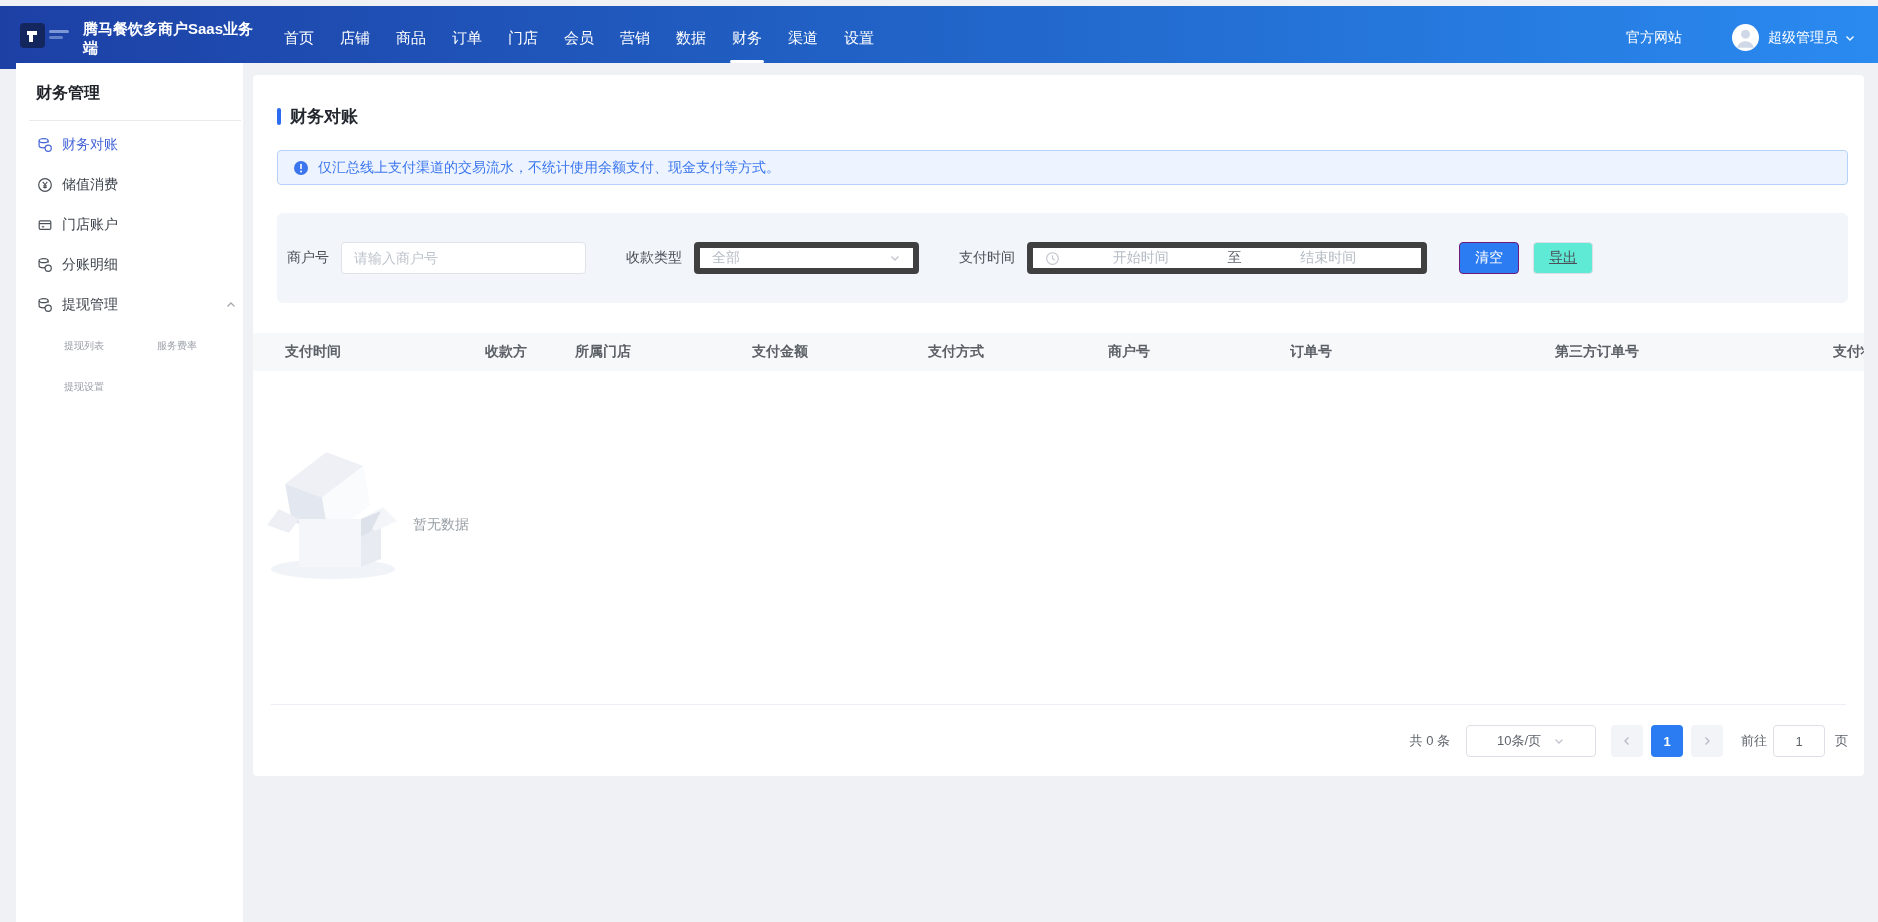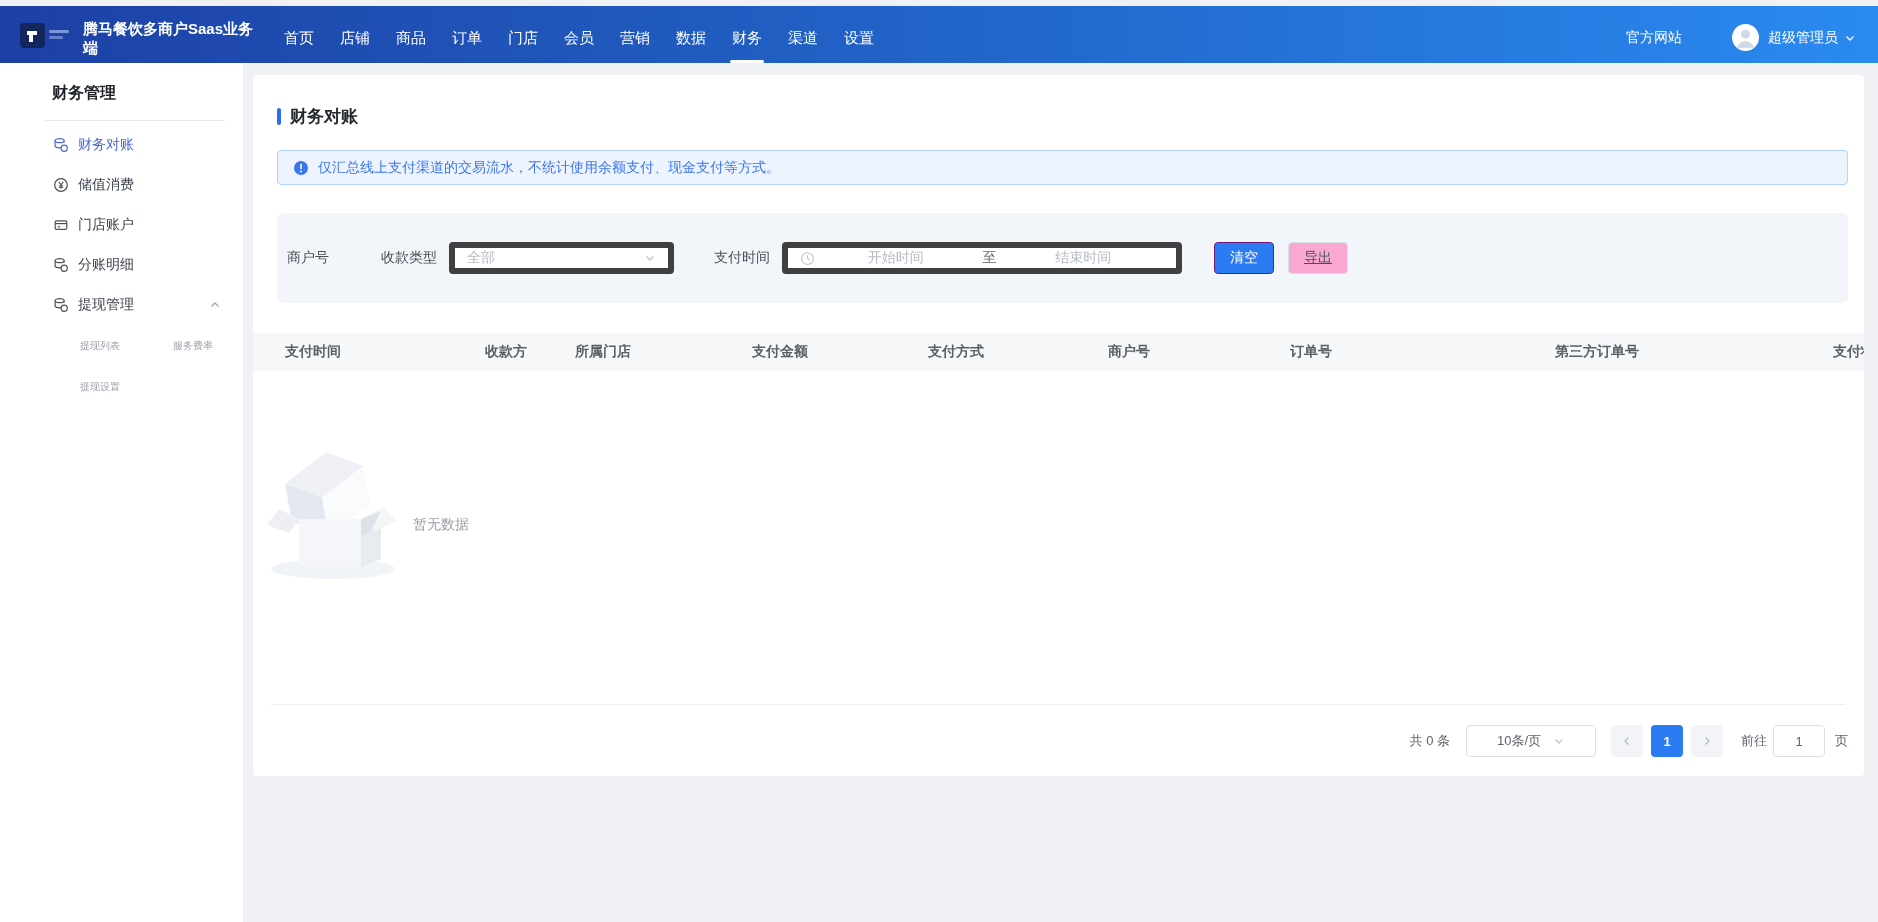--- a/index.html
+++ b/index.html
@@ -22,21 +22,21 @@
   .nav-item { position:relative; height:63px; line-height:63px; cursor:pointer; white-space:nowrap; }
   .nav-item.active::after {
     content:""; position:absolute; left:50%; transform:translateX(-50%);
     bottom:6px; width:34px; height:3px; background:#fff; border-radius:2px;
   }
   .topbar-right { margin-left:auto; display:flex; align-items:center; padding-right:22px; font-size:14px; }
   .site-link { margin-right:50px; cursor:pointer; }
   .avatar { width:27px; height:27px; border-radius:50%; background:#fff; display:flex; align-items:center; justify-content:center; overflow:hidden; margin-right:9px; }
   .user-name { margin-right:6px; cursor:pointer; }
   
-  .sidebar { position:absolute; top:63px; left:0; width:243px; bottom:0; background:#fff;padding-left:32px; }
+  .sidebar { position:absolute; top:63px; left:16px; width:243px; bottom:0; background:#fff; }
   .sidebar-title { font-size:16px; font-weight:bold; color:#1f2329; padding:20px 0 16px 20px; }
   .sidebar-divider { height:1px; background:#e8eaee; margin:0 18px 4px 13px; }
   .menu-item {
     display:flex; align-items:center; height:40px; padding-left:21px;
     font-size:14px; color:#3d434c; cursor:pointer;
   }
   .menu-item .mi-icon { display:flex; margin-right:9px; color:#4a5058; }
   .menu-item.active { color:#4565d6; }
   .menu-item.active .mi-icon { color:#4565d6; }
   .menu-item .chevron { margin-left:auto; margin-right:22px; display:flex; }
@@ -69,21 +69,21 @@
   }
   .f-input { width:245px; padding:0 12px; color:#333; outline:none; }
   .f-input::placeholder { color:#bfc5cd; }
   input.f-control { border:1px solid #dfe3e8; }
   .f-select { width:225px; padding:0 12px; justify-content:space-between; color:#b6bcc5; cursor:pointer; }
   .f-date { width:400px; padding:0 12px; color:#b6bcc5; cursor:pointer; }
   .f-date .dph { flex:1; text-align:center; }
   .f-date .sep { color:#5f646b; flex:none; padding:0 6px; }
   .btn { height:32px; border-radius:4px; font-size:14px; cursor:pointer; font-family:inherit; }
   .btn-primary { width:60px; background:#2b7cf2; color:#fff; border:1px solid #701a75; margin-left:32px; }
-  .btn-plain { width:60px; background:#f9a8d4; color:#4a4f57; border:1px solid #dcdfe6; margin-left:14px;text-decoration:underline; }
+  .btn-plain { width:60px; background:#5eead4; color:#4a4f57; border:1px solid #dcdfe6; margin-left:14px;text-decoration:underline; }
   
   .table-header {
     margin-top:30px; display:flex; height:38px; align-items:center;
     background:#f7f8fa; font-size:14px; font-weight:600; color:#5b6066; white-space:nowrap;
   }
   .th { flex:none; overflow:hidden; }
   .th0 { width:220px; padding-left:32px; }
   .th1 { width:102px;padding-left:12px; } .th2 { width:177px; } .th3 { width:176px; }
   .th4 { width:180px; } .th5 { width:182px; } .th6 { width:265px; }
   .th7 { width:278px; } .th8 { width:100px; }
@@ -238,20 +238,21 @@
           <svg width="16" height="16" viewBox="0 0 16 16">
             <circle cx="8" cy="8" r="7" fill="#3b76ee"></circle>
             <rect x="7.2" y="3.8" width="1.6" height="5.4" rx="0.8" fill="#ffffff"></rect>
             <circle cx="8" cy="11.6" r="1" fill="#ffffff"></circle>
           </svg>
         </span>
         <span>仅汇总线上支付渠道的交易流水，不统计使用余额支付、现金支付等方式。</span>
       </div>
       <div class="filterbar">
         <span class="f-label">商户号</span>
+        <input class="f-control f-input" placeholder="请输入商户号" style="">
         <span class="f-label gap">收款类型</span>
         <div class="f-control f-select">
           <span>全部</span>
           <span style="display:flex;">
             <svg width="12" height="12" viewBox="0 0 12 12">
                 <path d="M2.5 4.5 6 8l3.5-3.5" fill="none" stroke="#c0c4cc" stroke-width="1.3"></path>
               </svg>
           </span>
         </div>
         <span class="f-label gap">支付时间</span>

